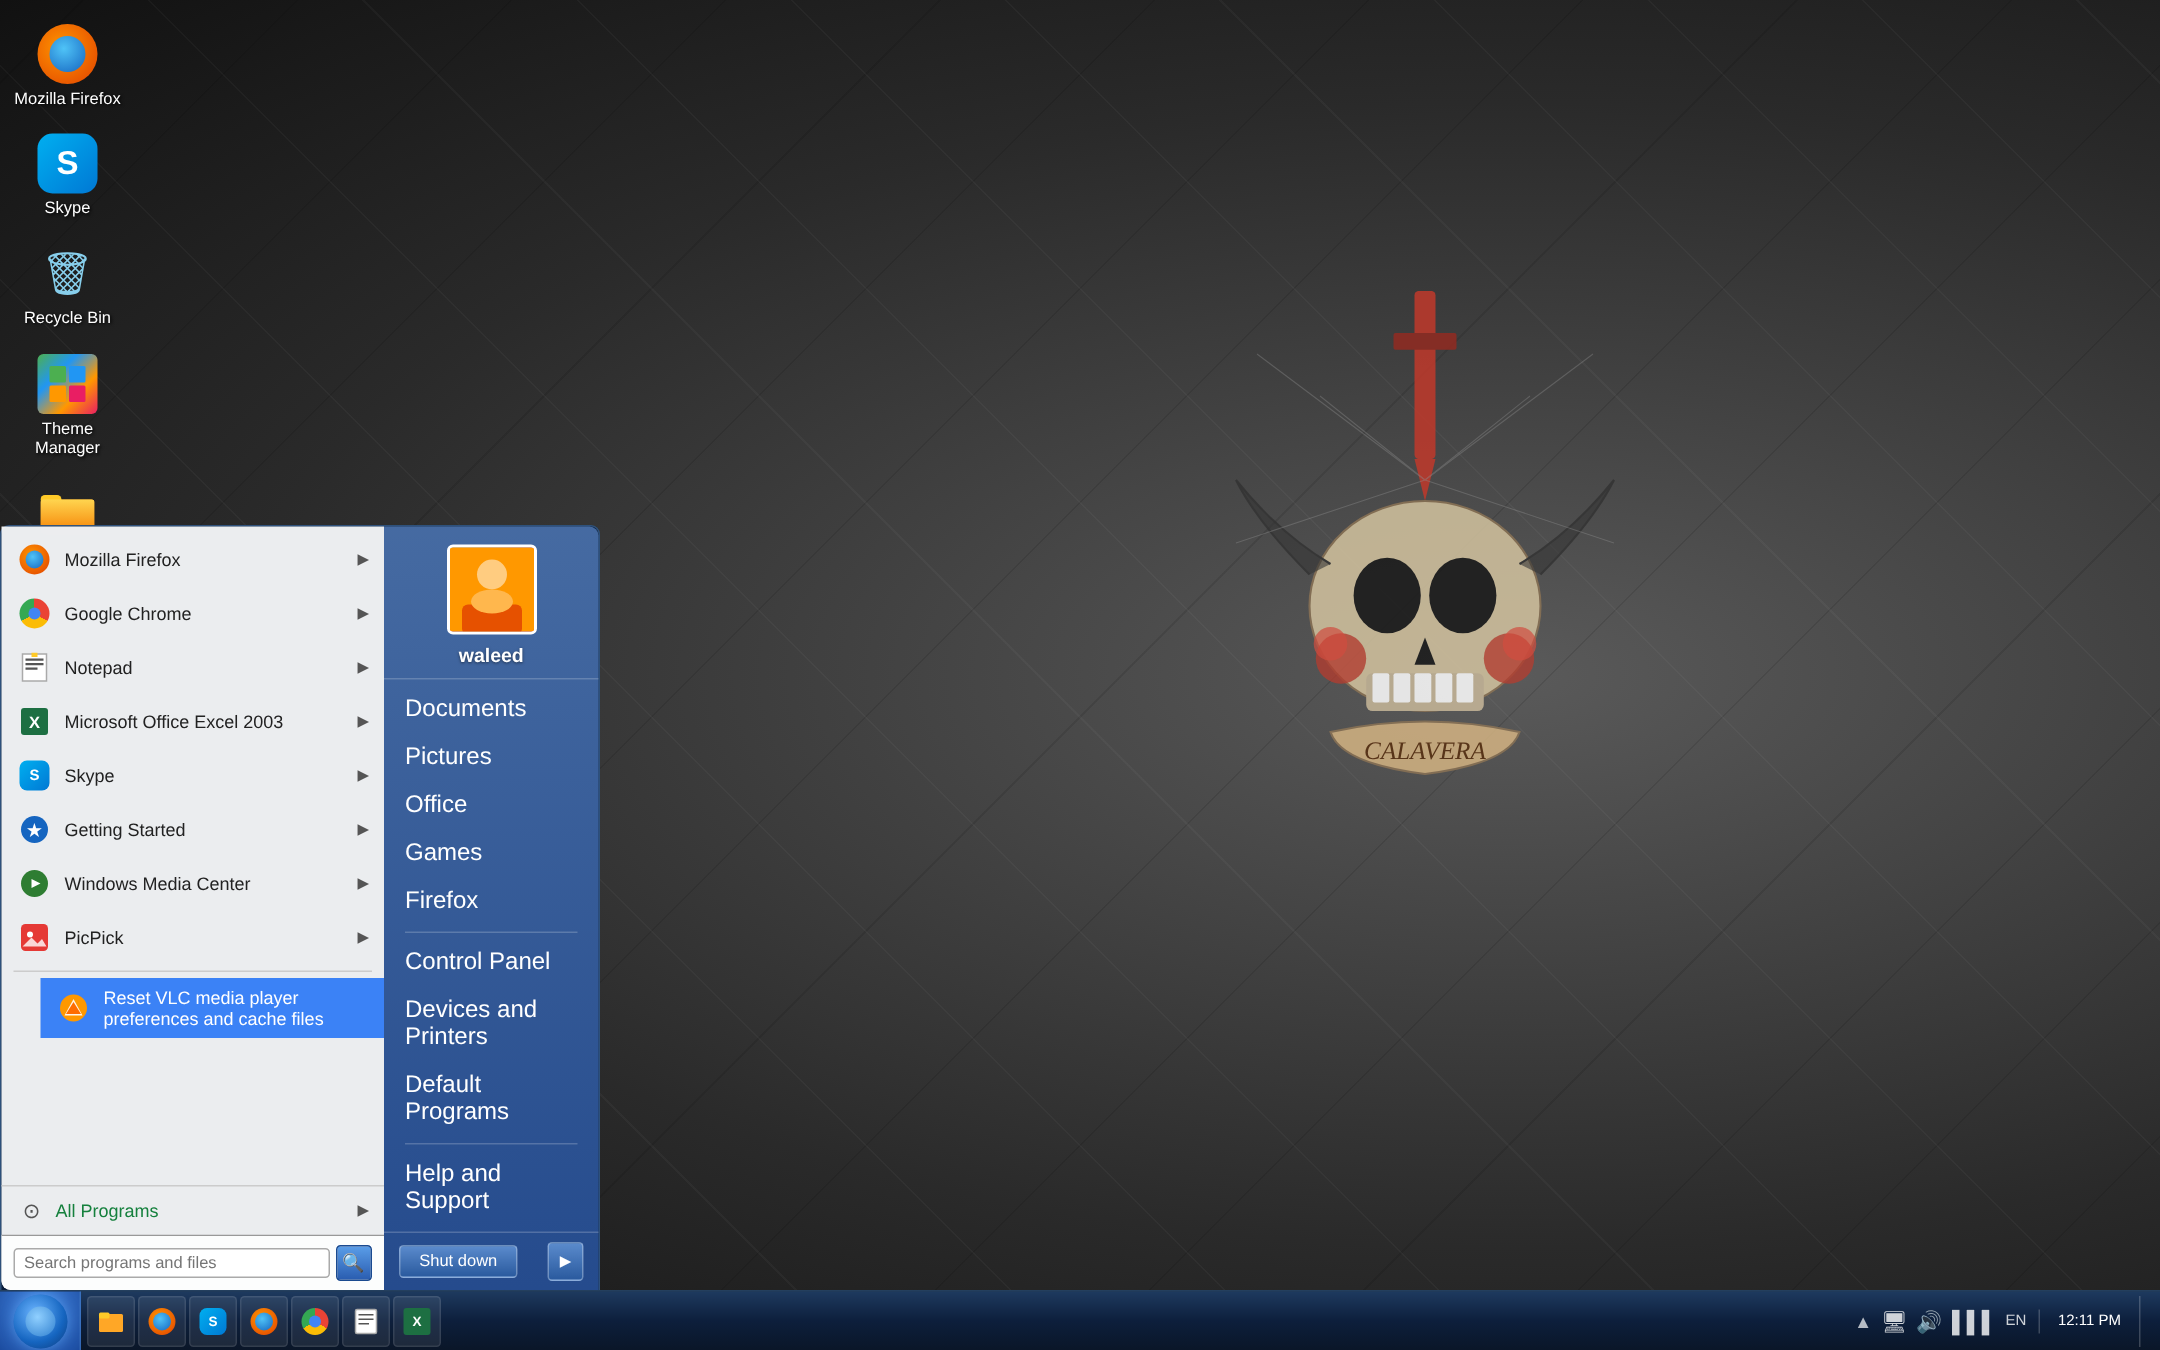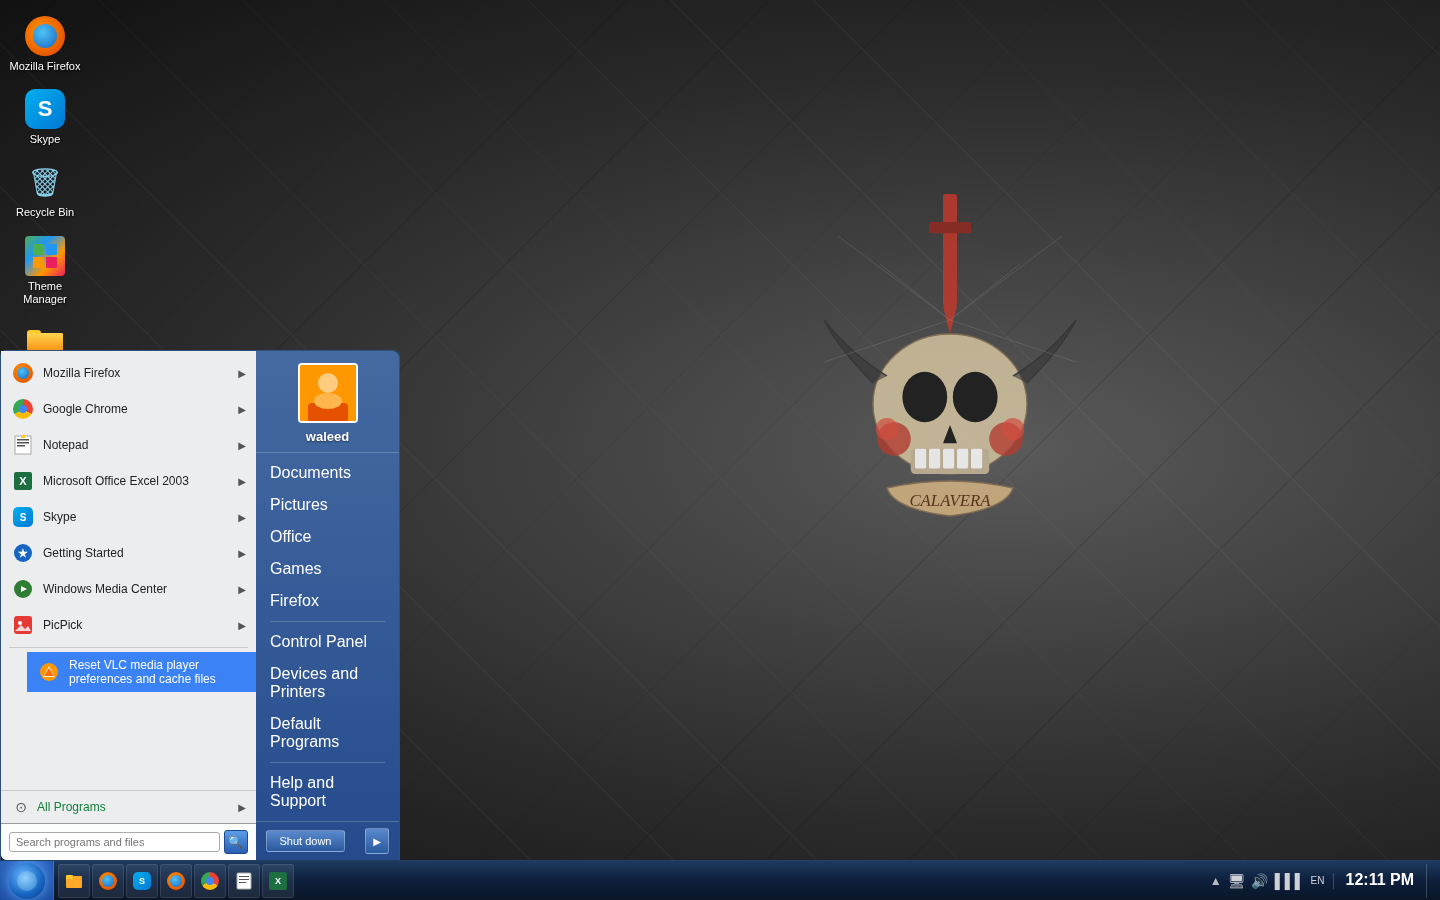--- a/index.html
+++ b/index.html
@@ -218,21 +218,21 @@
     .tray-icon {
       font-size: 14px;
       color: rgba(255,255,255,0.8);
     }
 
     .clock {
       text-align: center;
       line-height: 1.3;
       padding: 0 8px;
     }
-    .clock-time { font-size: 16px; font-weight: bold; }
+    .clock-time { font-size: 10px; font-weight: normal; }
 
     
     #start-menu {
       position: absolute;
       bottom: 40px;
       left: 0;
       width: 400px;
       background: rgba(10, 30, 60, 0.95);
       border: 1px solid rgba(100,160,220,0.4);
       border-bottom: none;

